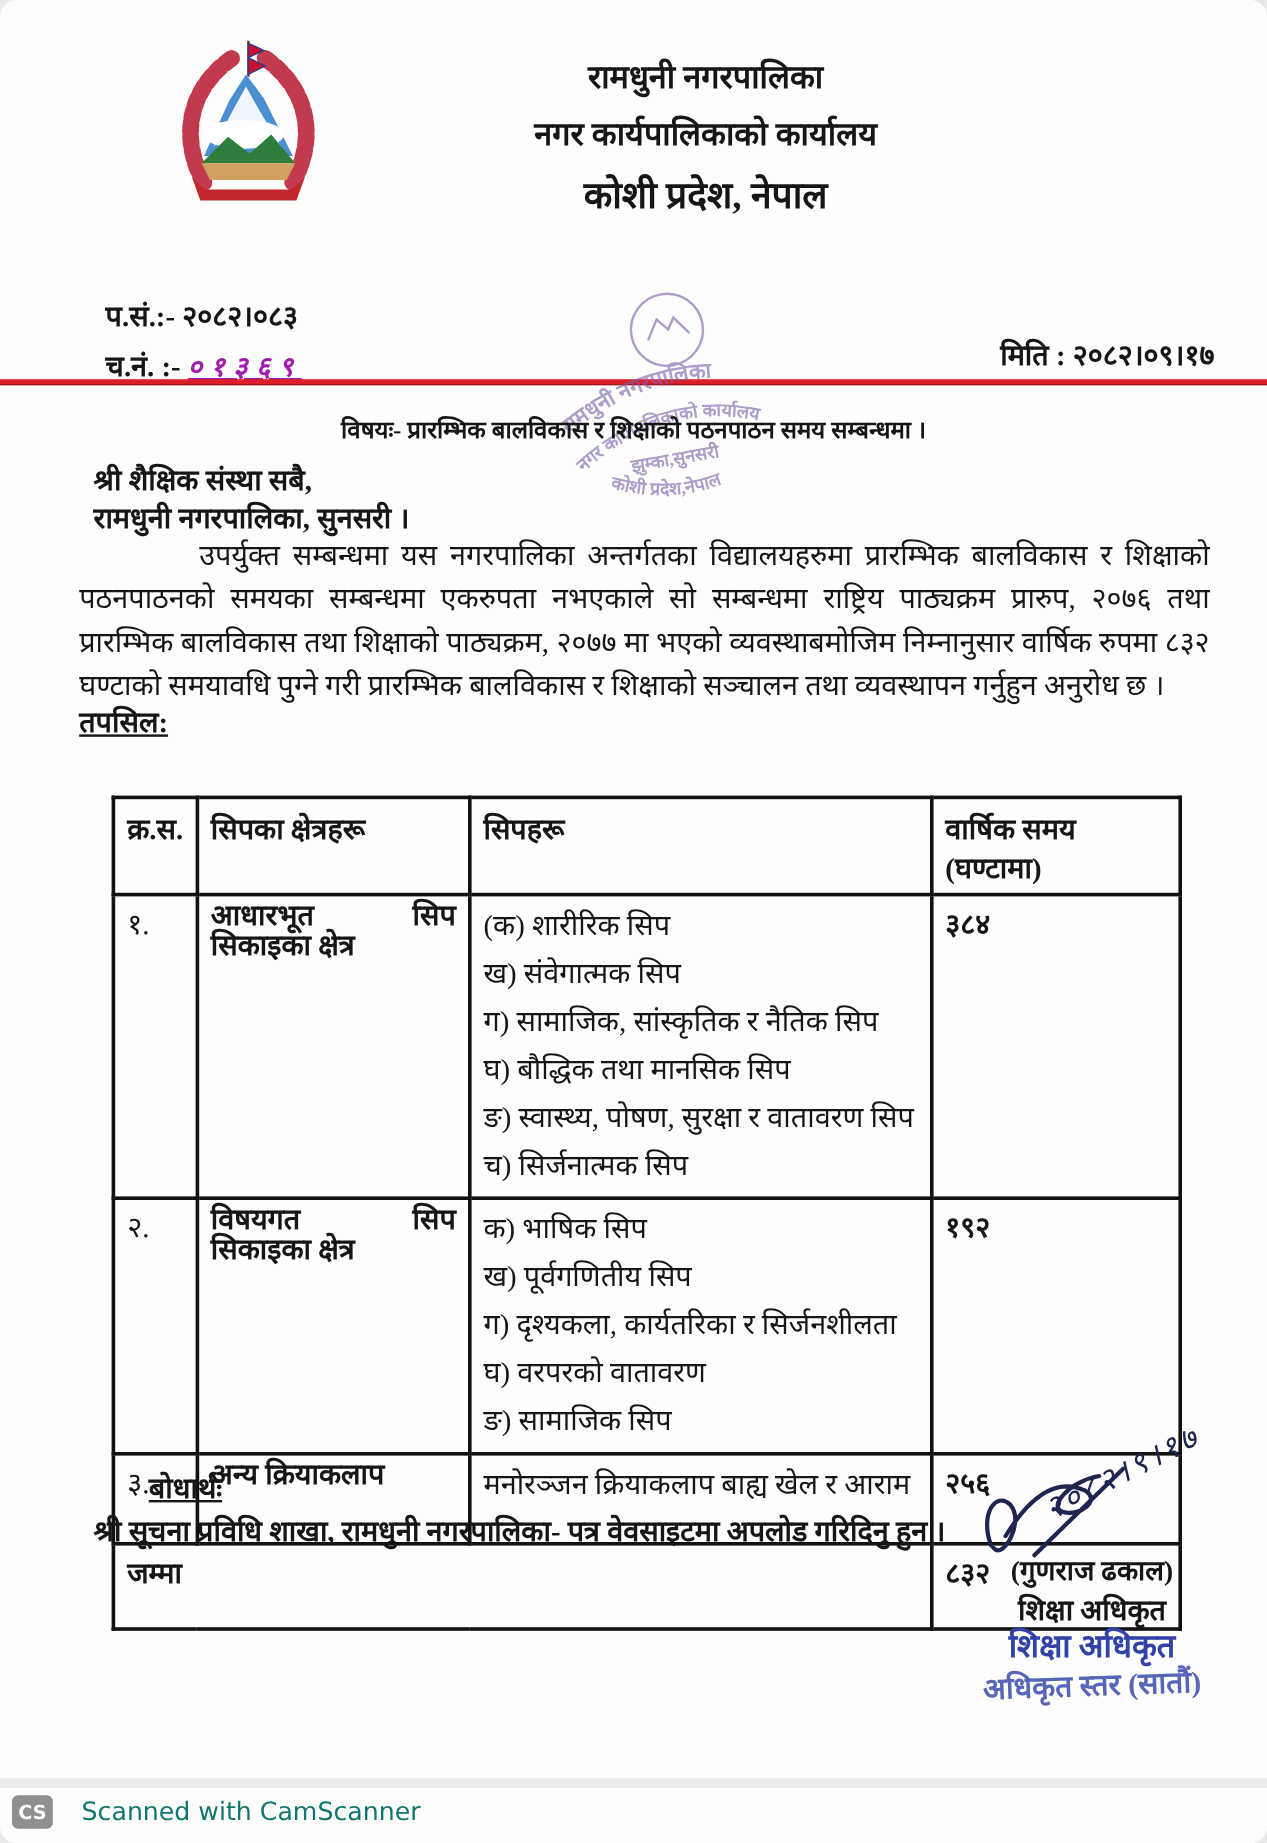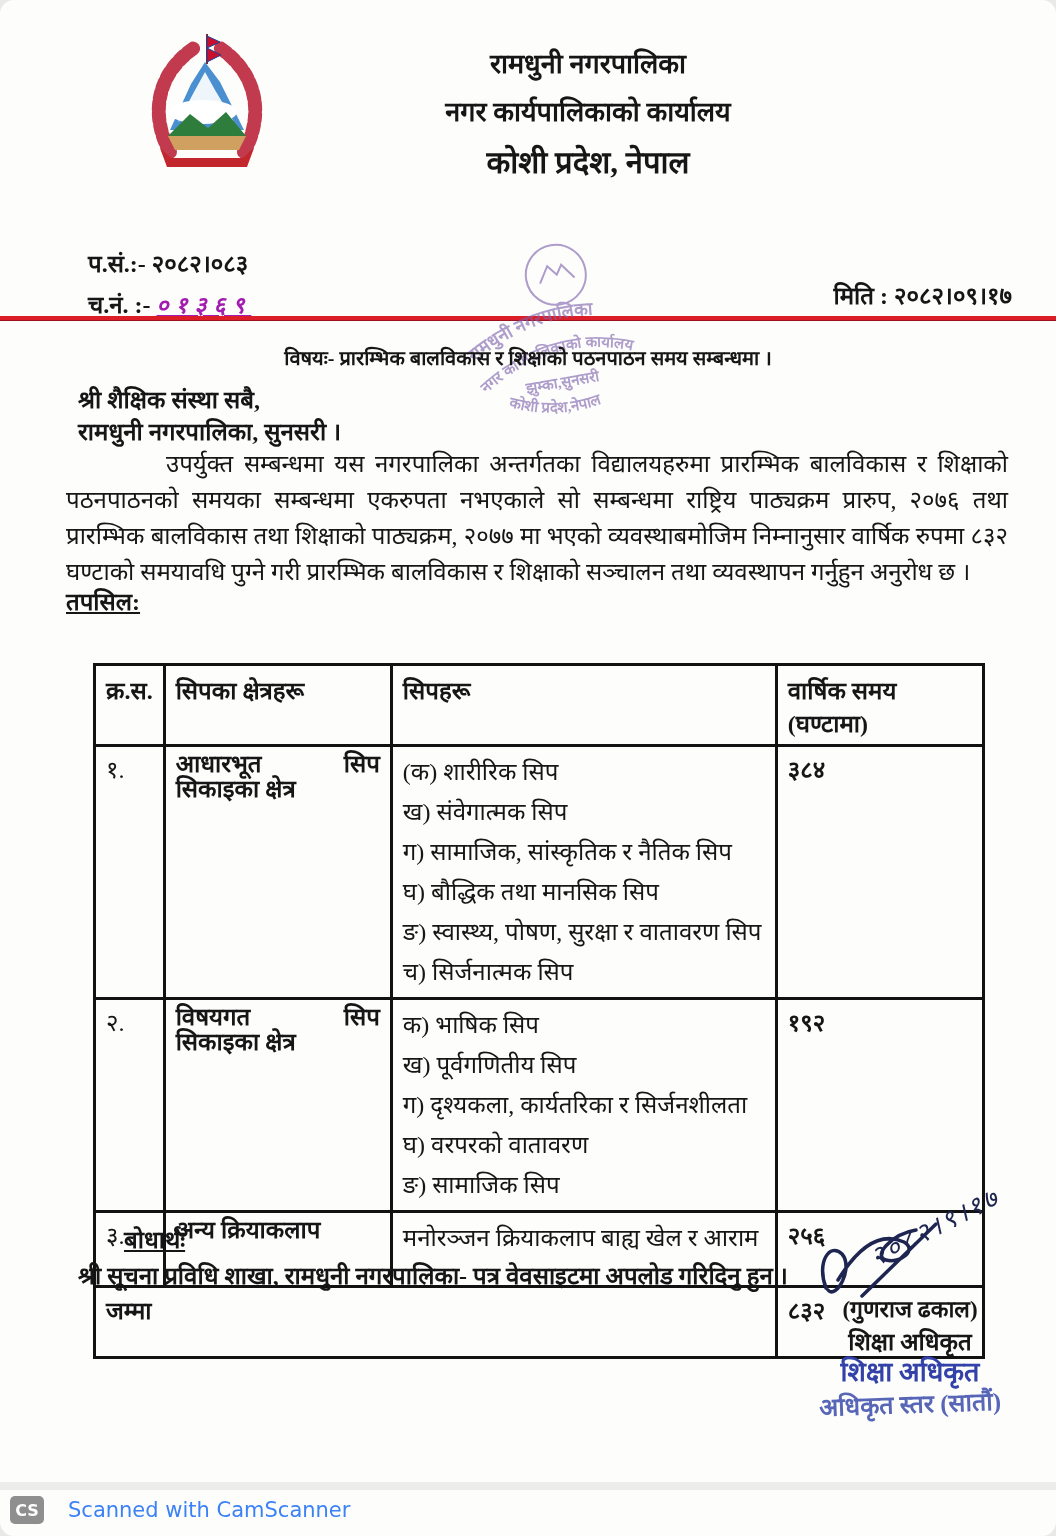--- a/index.html
+++ b/index.html
@@ -53,21 +53,21 @@
   .sig-name{position:absolute; left:0; right:0; top:92px; font-size:23px; font-weight:600;}
   .sig-desig{position:absolute; left:0; right:0; top:124px; font-size:24px; font-weight:600;}
   .sig-stamp1{position:absolute; left:0; right:0; top:152px; font-size:27px; font-weight:bold; color:#3242a8;}
   .sig-stamp2{position:absolute; left:0; right:0; top:186px; font-size:25px; font-weight:600; color:#4756b0;
               transform:rotate(-2deg); opacity:.9;}
   
   .footer{position:absolute; left:10px; bottom:12px; display:flex; align-items:center; gap:24px;
           font-family:"DejaVu Sans","Liberation Sans",sans-serif;}
   .cs-badge{width:34px; height:28px; background:#8f8f8f; color:#fff; border-radius:5px;
             display:flex; align-items:center; justify-content:center; font-size:16px; font-weight:bold;}
-  .cs-text{color:#3b82f6; font-size:21px;}
+  .cs-text{color:#0f766e; font-size:21px;}
   .scan-edge{position:absolute; left:0; bottom:46px; width:1056px; height:8px; background:#ececea;}
 </style>
 </head>
 <body>
 
 <div class="page">
 
   <svg class="emblem" viewBox="0 0 122 146">
     <path d="M24,120 C4,84 10,42 48,16" stroke="#c13a4e" stroke-width="14" fill="none" stroke-dasharray="7 4" stroke-linecap="round"></path>
     <path d="M98,120 C118,84 112,42 74,16" stroke="#c13a4e" stroke-width="14" fill="none" stroke-dasharray="7 4" stroke-linecap="round"></path>

